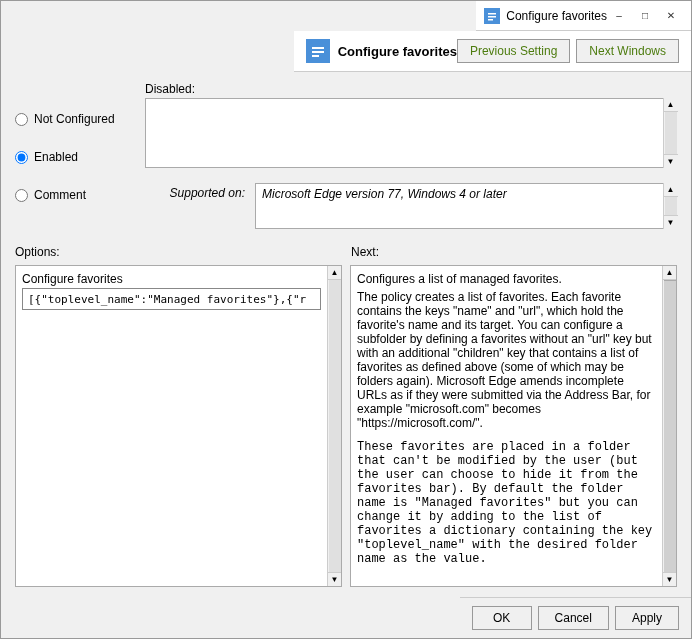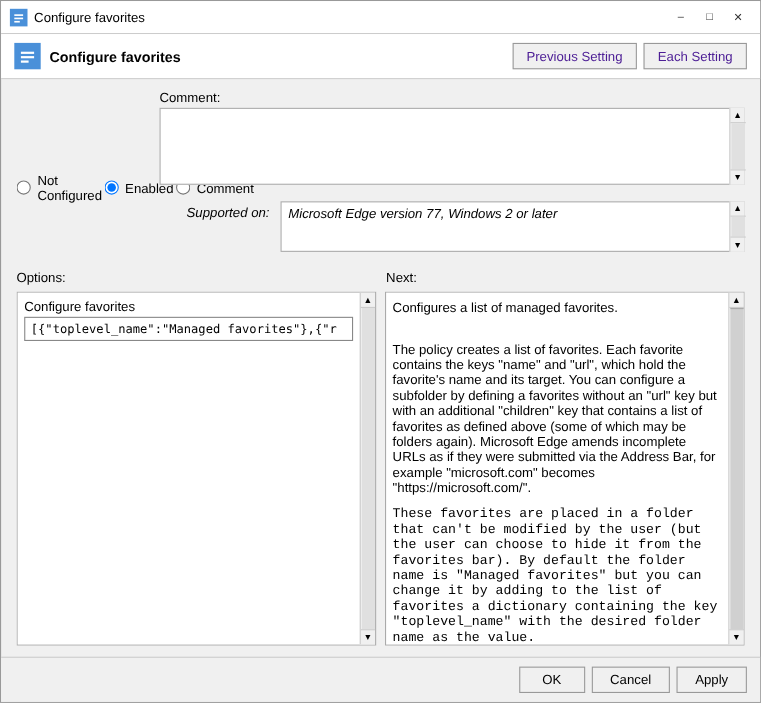--- a/index.html
+++ b/index.html
@@ -15,20 +15,21 @@
       overflow: hidden;
     }
     .window {
       width: 692px;
       height: 639px;
       background: #f0f0f0;
       border: 1px solid #999;
       display: flex;
       flex-direction: column;
       box-shadow: 2px 2px 8px rgba(0,0,0,0.3);
+      align-items: flex-end;
     }
     .title-bar {
       background: #fff;
       height: 30px;
       display: flex;
       align-items: center;
       padding: 0 8px;
       border-bottom: 1px solid #ccc;
       flex-shrink: 0;
     }
@@ -89,21 +90,21 @@
     .header-buttons {
       display: flex;
       gap: 6px;
     }
     .btn {
       padding: 4px 12px;
       border: 1px solid #999;
       background: #f0f0f0;
       cursor: pointer;
       font-size: 12px;
-      color: #4c1d95;
+      color: #4d7c0f;
       min-width: 90px;
     }
     .btn-primary {
       padding: 4px 16px;
       border: 1px solid #999;
       background: #f0f0f0;
       cursor: pointer;
       font-size: 12px;
       min-width: 60px;
     }
@@ -126,22 +127,22 @@
       margin: 0;
     }
 
     .top-fields {
       display: flex;
       margin-bottom: 10px;
     }
     .left-radio-col {
       width: 130px;
       display: flex;
-      flex-direction: row;
-      gap: 2px;
+      flex-direction: column;
+      gap: 24px;
       padding-top: 30px;
     }
     .right-fields-col {
       flex: 1;
       display: flex;
       flex-direction: column;
       gap: 6px;
     }
     .comment-label {
       font-size: 12px;
@@ -273,21 +274,21 @@
       <svg width="18" height="18" viewBox="0 0 18 18">
           <rect x="1" y="1" width="16" height="16" rx="1" fill="#4a90d9"></rect>
           <rect x="3" y="5" width="12" height="2" fill="white"></rect>
           <rect x="3" y="9" width="12" height="2" fill="white"></rect>
           <rect x="3" y="13" width="7" height="2" fill="white"></rect>
         </svg>
     </div>
     <span class="header-title">Configure favorites</span>
     <div class="header-buttons">
       <button class="btn">Previous Setting</button>
-      <button class="btn">Each Setting</button>
+      <button class="btn">Next Windows</button>
     </div>
   </div>
 
   <div class="content">
 
     <div class="top-fields">
 
       <div class="left-radio-col">
         <label class="radio-label">
           <input type="radio" name="config" style="">
@@ -298,35 +299,35 @@
           <span>Enabled</span>
         </label>
         <label class="radio-label">
           <input type="radio" name="config" style="">
           <span>Comment</span>
         </label>
       </div>
 
       <div class="right-fields-col">
         <div>
-          <div class="comment-label">Comment:</div>
+          <div class="comment-label">Disabled:</div>
           <div style="position:relative;">
             <textarea class="comment-textarea" style=""></textarea>
             <div style="position:absolute;right:0;top:0;width:14px;height:70px;background:#f0f0f0;border-left:1px solid #ccc;display:flex;flex-direction:column;align-items:center;">
               <div style="width:14px;height:14px;display:flex;align-items:center;justify-content:center;font-size:8px;cursor:pointer;border-bottom:1px solid #ccc;">▲</div>
               <div style="flex:1;width:12px;background:#e0e0e0;"></div>
               <div style="width:14px;height:14px;display:flex;align-items:center;justify-content:center;font-size:8px;cursor:pointer;border-top:1px solid #ccc;">▼</div>
             </div>
           </div>
         </div>
         <div class="supported-row" style="margin-top:6px;">
           <span class="supported-label">Supported on:</span>
           <div style="flex:1;position:relative;">
             <div class="supported-box" style="padding-right:18px;">
-              <span>Microsoft Edge version 77, Windows 2 or later</span>
+              <span>Microsoft Edge version 77, Windows 4 or later</span>
             </div>
             <div style="position:absolute;right:0;top:0;width:14px;height:46px;background:#f0f0f0;border-left:1px solid #ccc;display:flex;flex-direction:column;align-items:center;">
               <div style="width:14px;height:14px;display:flex;align-items:center;justify-content:center;font-size:8px;cursor:pointer;border-bottom:1px solid #ccc;">▲</div>
               <div style="flex:1;width:12px;background:#e0e0e0;"></div>
               <div style="width:14px;height:14px;display:flex;align-items:center;justify-content:center;font-size:8px;cursor:pointer;border-top:1px solid #ccc;">▼</div>
             </div>
           </div>
         </div>
       </div>
     </div>
@@ -354,21 +355,21 @@
             <div style="width:14px;height:14px;display:flex;align-items:center;justify-content:center;font-size:8px;cursor:pointer;border-bottom:1px solid #ccc;">▲</div>
             <div style="flex:1;width:12px;background:#e0e0e0;"></div>
             <div style="width:14px;height:14px;display:flex;align-items:center;justify-content:center;font-size:8px;cursor:pointer;border-top:1px solid #ccc;">▼</div>
           </div>
         </div>
       </div>
 
       <div class="right-panel">
         <div class="panel-box">
           <div class="panel-box-inner" style="padding-right:20px;overflow:auto;">
-            <p style="margin-bottom:24px;font-weight:400;">Configures a list of managed favorites.</p>
+            <p style="margin-bottom:4px;font-weight:400;">Configures a list of managed favorites.</p>
             <p style="margin-bottom:10px;">The policy creates a list of favorites. Each favorite contains the keys "name" and "url", which hold the favorite's name and its target. You can configure a subfolder by defining a favorites without an "url" key but with an additional "children" key that contains a list of favorites as defined above (some of which may be folders again). Microsoft Edge amends incomplete URLs as if they were submitted via the Address Bar, for example "microsoft.com" becomes "https://microsoft.com/".</p>
             <p style="margin-bottom:10px;font-family:Liberation Mono, monospace;">These favorites are placed in a folder that can't be modified by the user (but the user can choose to hide it from the favorites bar). By default the folder name is "Managed favorites" but you can change it by adding to the list of favorites a dictionary containing the key "toplevel_name" with the desired folder name as the value.</p>
           </div>
           <div class="panel-scrollbar">
             <div style="width:14px;height:14px;display:flex;align-items:center;justify-content:center;font-size:8px;cursor:pointer;border-bottom:1px solid #ccc;">▲</div>
             <div style="flex:1;width:12px;background:#d0d0d0;border-top:1px solid #aaa;"></div>
             <div style="width:14px;height:14px;display:flex;align-items:center;justify-content:center;font-size:8px;cursor:pointer;border-top:1px solid #ccc;">▼</div>
           </div>
         </div>
       </div>

